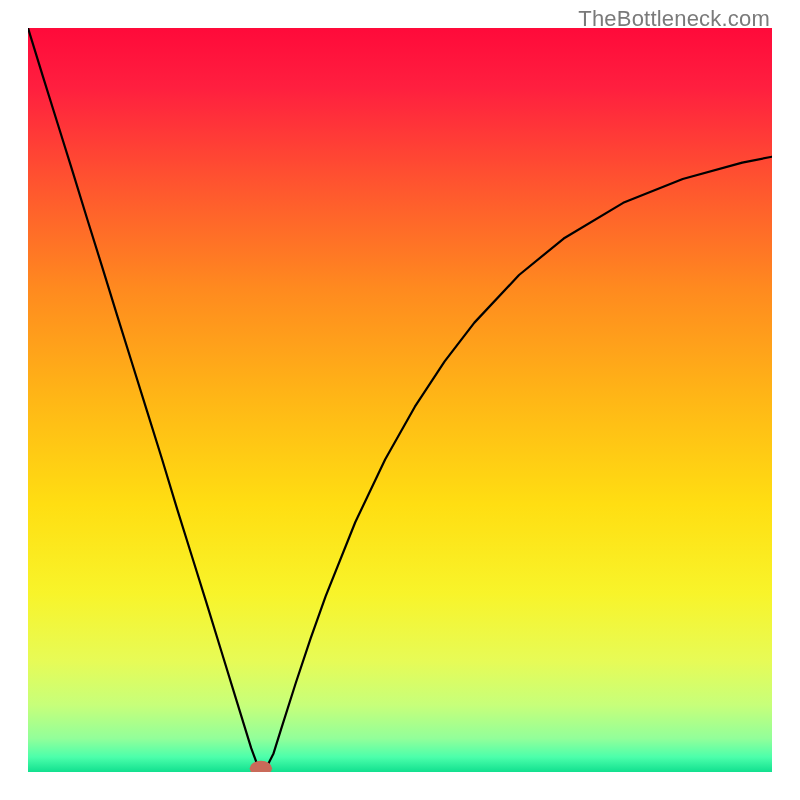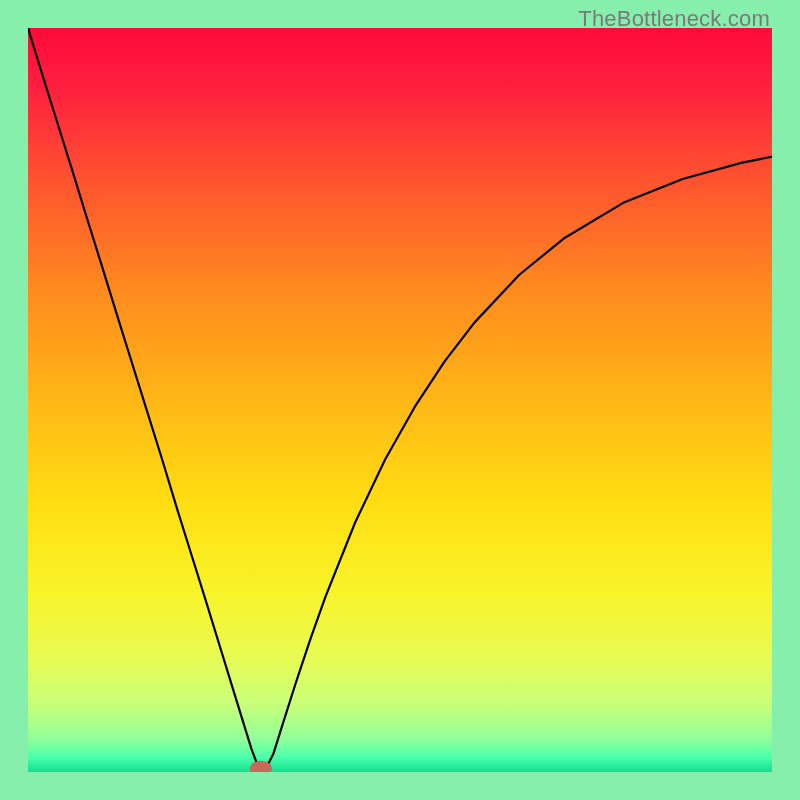--- a/index.html
+++ b/index.html
@@ -1,21 +1,21 @@
 <!DOCTYPE html>
 <html><head>
 <meta charset="utf-8">
 <style>
   * { margin: 0; padding: 0; box-sizing: border-box; }
   html, body { width: 800px; height: 800px; overflow: hidden; }
   body { background: #000; position: relative; font-family: Arial, Helvetica, sans-serif; }
   .frame {
     position: absolute;
     inset: 0;
-    background: #86efac;
+    background: #ffffff;
   }
   .plot-area {
     position: absolute;
     left: 28px;
     top: 28px;
     width: 744px;
     height: 744px;
     overflow: hidden;
   }
   .gradient-bg {

